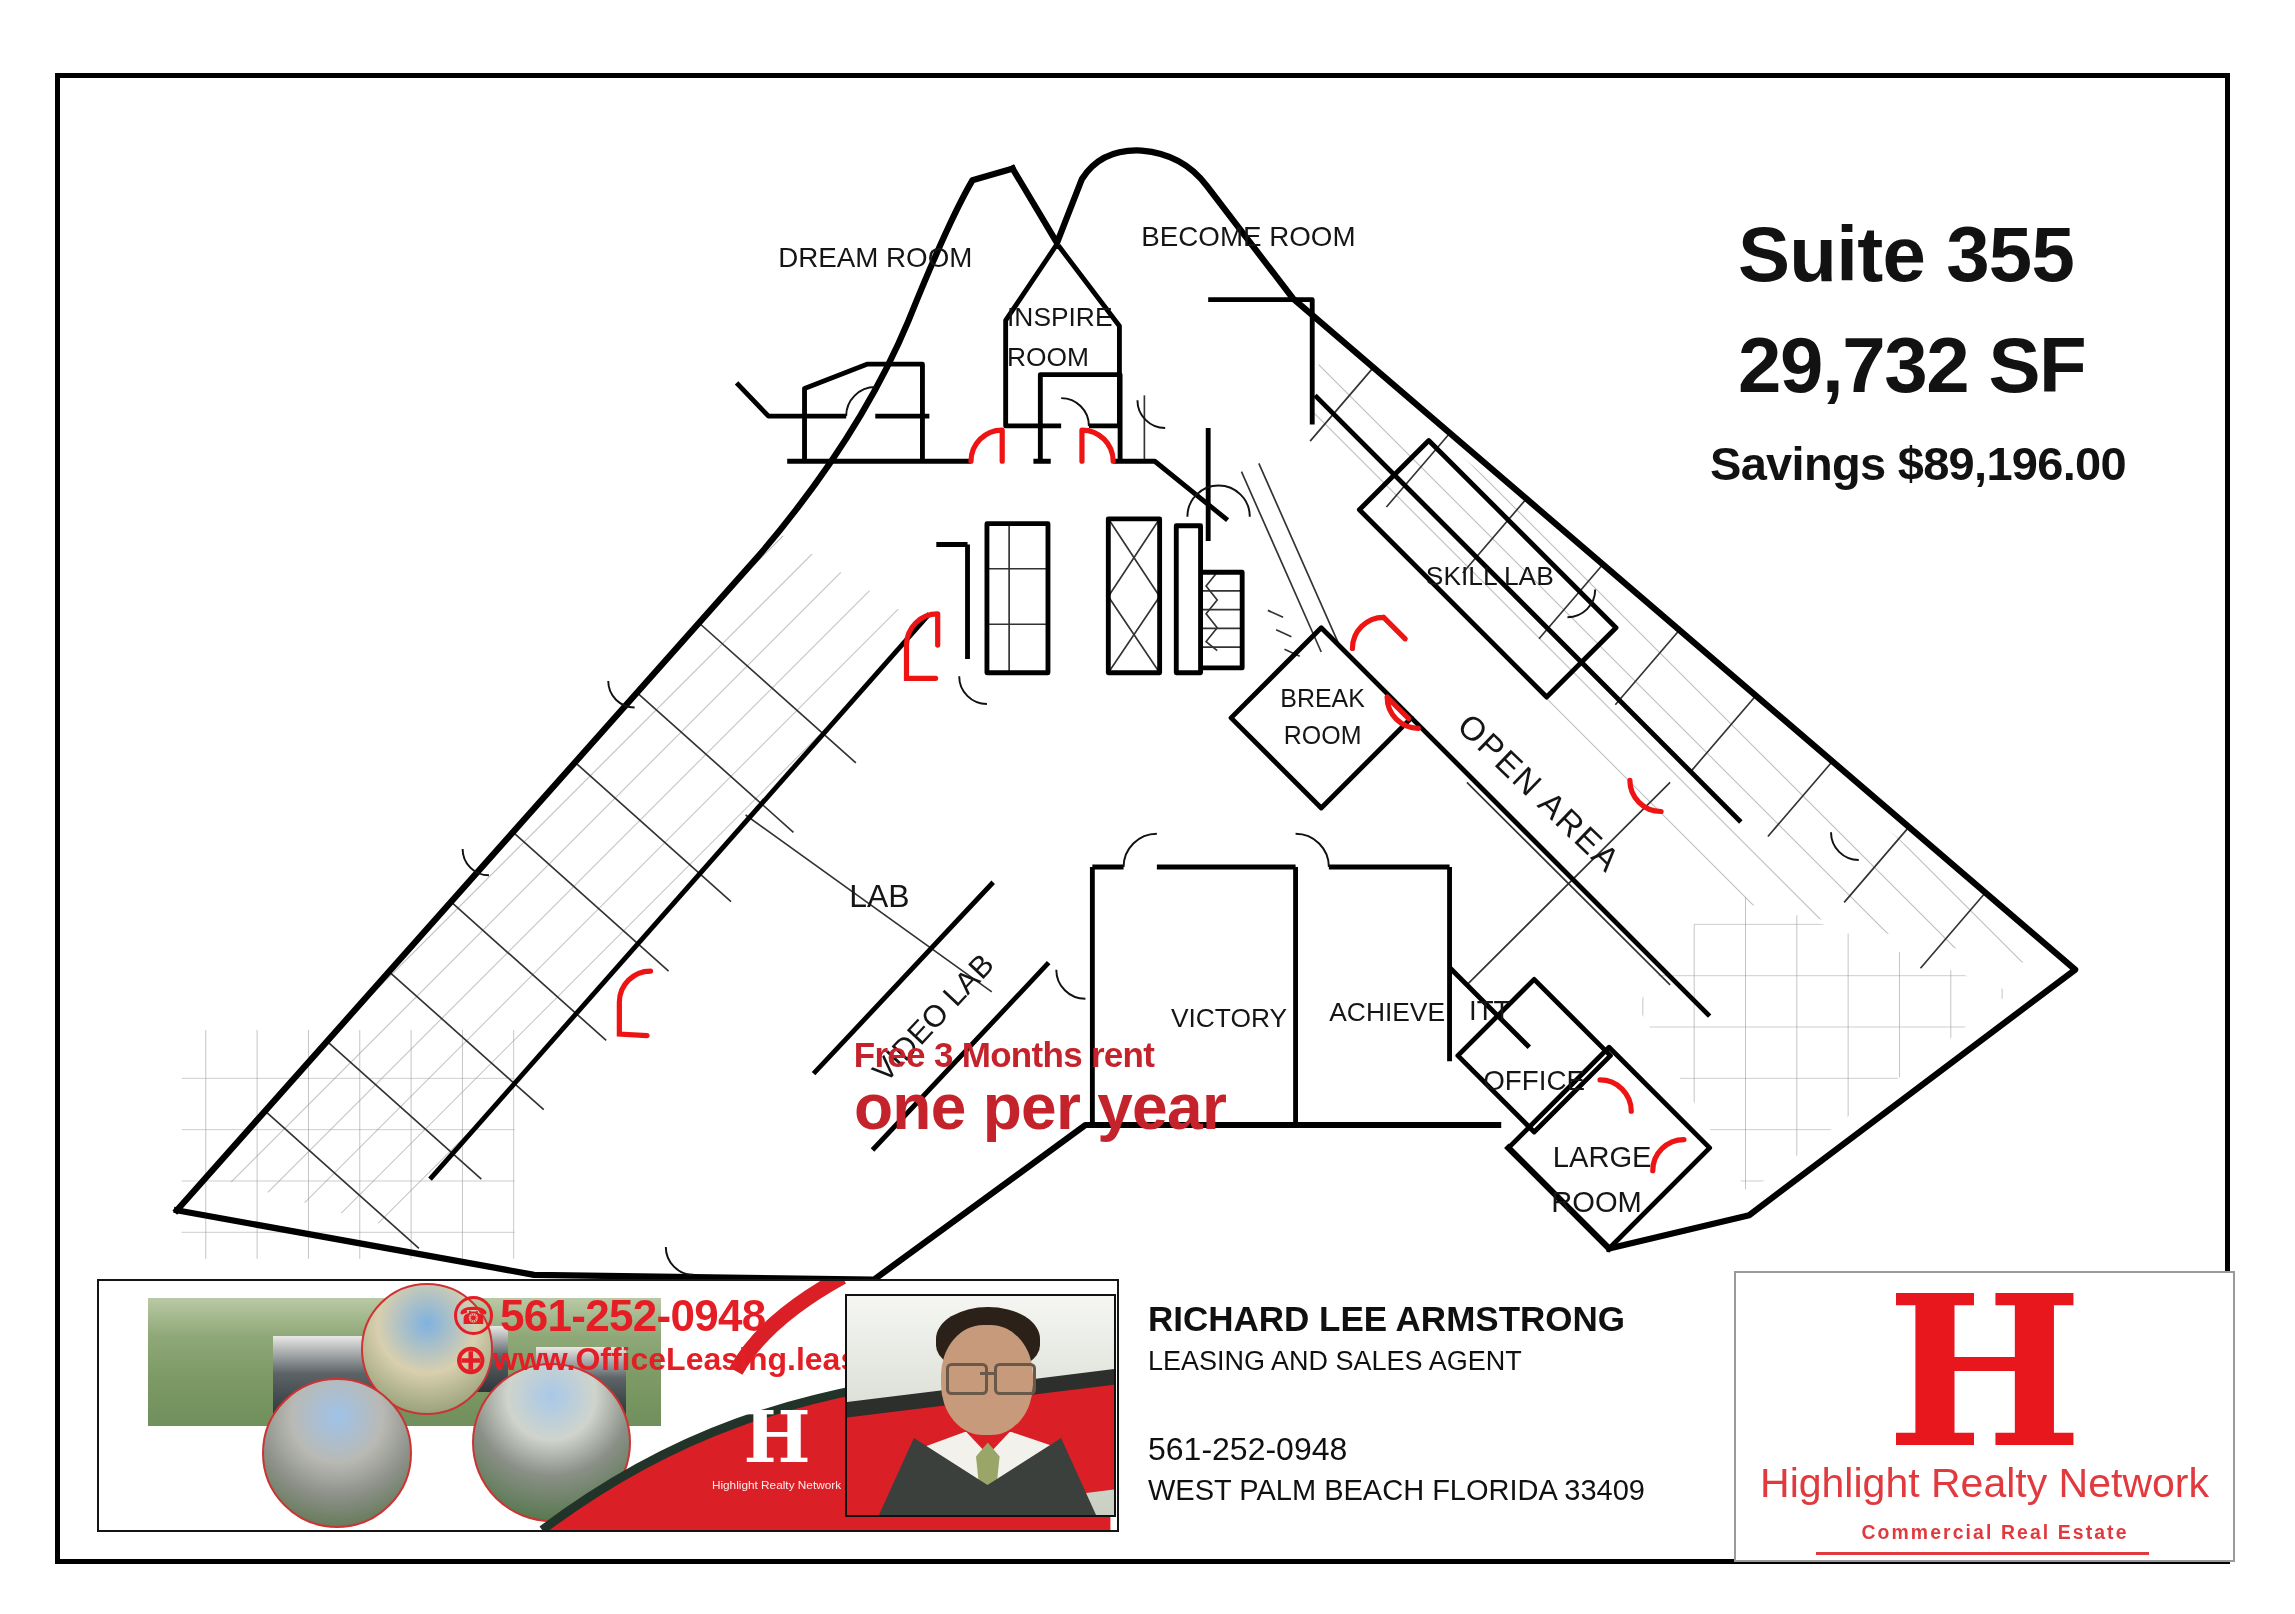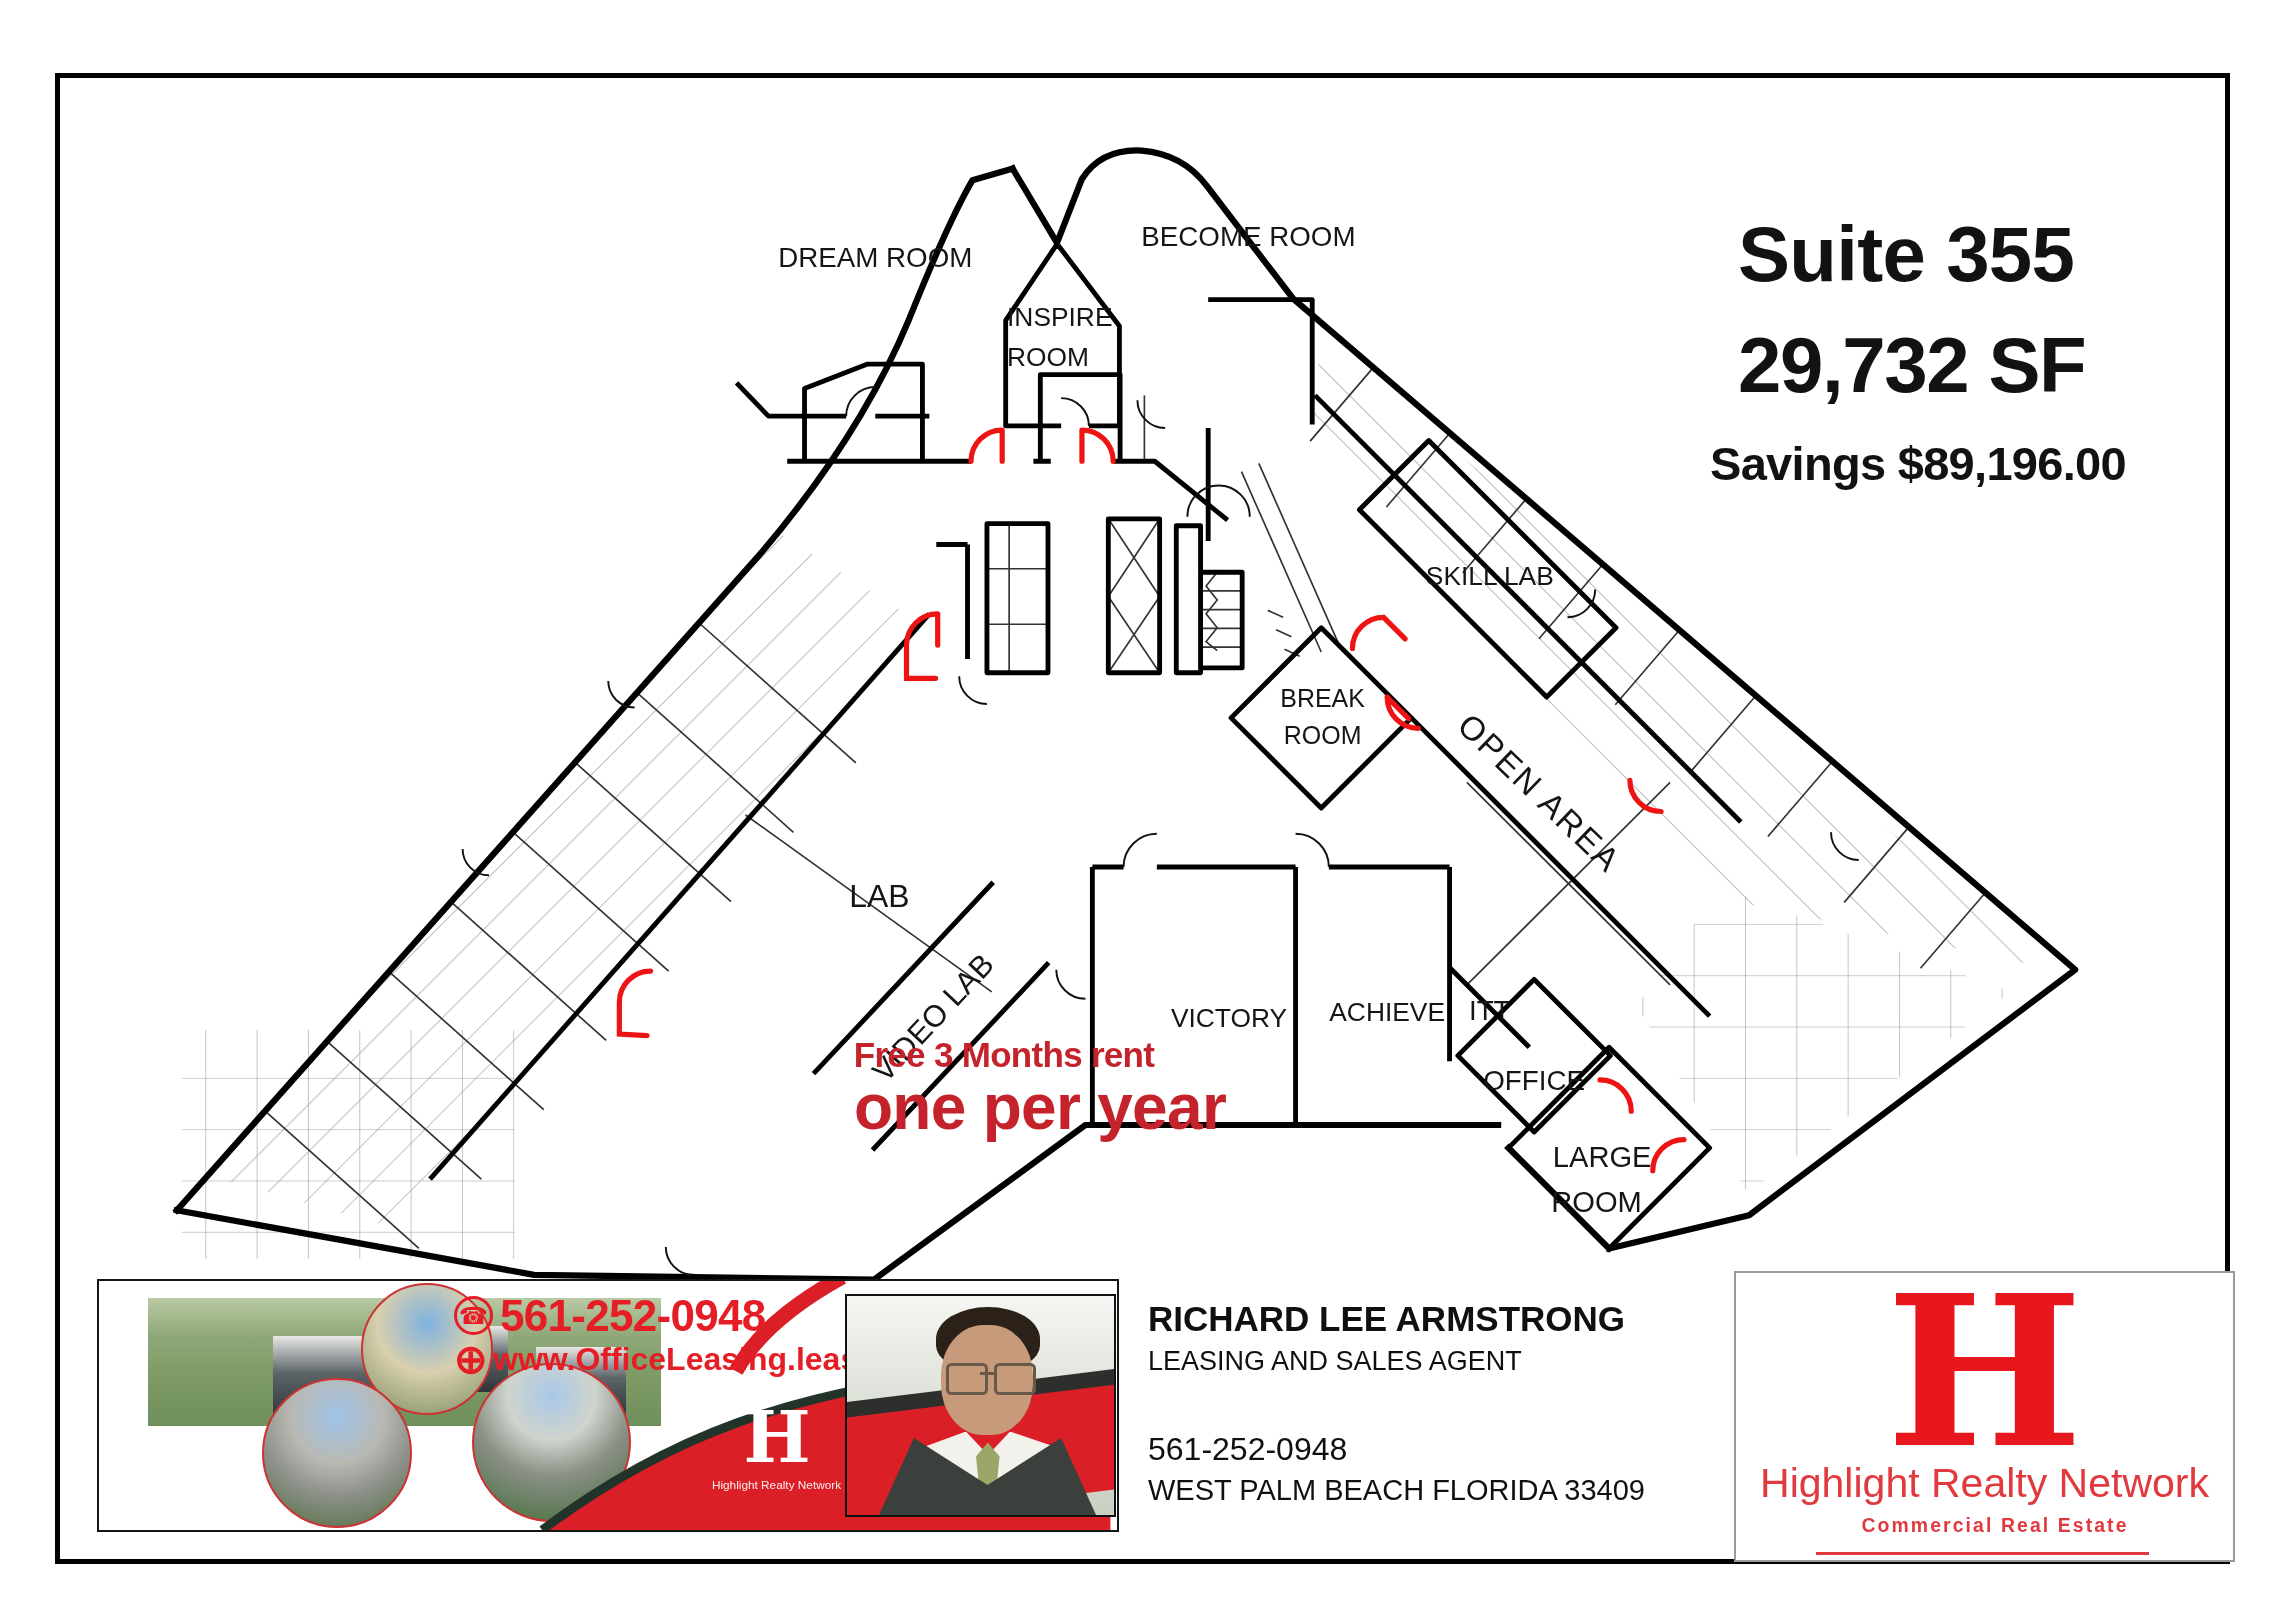--- a/index.html
+++ b/index.html
@@ -80,21 +80,21 @@
   .ct-email{font-size:29px;margin-top:9.7px;}
   .ct-addr1{font-size:29px;margin-top:7px;}
   .ct-addr2{font-size:29px;margin-top:5.5px;}
 
   
   .brandbox{position:absolute;left:1734px;top:1271px;width:501px;height:291px;background:#fff;
        border:2.8px solid #9a9a9a;box-sizing:border-box;text-align:center;}
   .brand-h{font-family:"DejaVu Serif",serif;font-weight:700;font-size:208px;line-height:0.92;
        color:#e8161d;margin-top:4.2px;}
   .brand-name{font-size:41px;color:#e13a3e;letter-spacing:0px;margin-top:-8.3px;white-space:nowrap;}
-  .brand-tag{font-size:19.4px;font-weight:700;color:#e13a3e;letter-spacing:2.1px;margin-top:7px;padding-left:21px;}
+  .brand-tag{font-size:19.4px;font-weight:700;color:#e13a3e;letter-spacing:2.1px;margin-top:14px;padding-left:21px;}
   .brand-rule{position:absolute;left:80px;bottom:5.5px;width:333px;height:2.1px;background:#e13a3e;}
 </style>
 </head>
 <body>
 
 <div class="page">
   <div class="page-border"></div>
 
   <svg class="plan-svg" viewBox="0 0 3309 2327">
     <defs>

